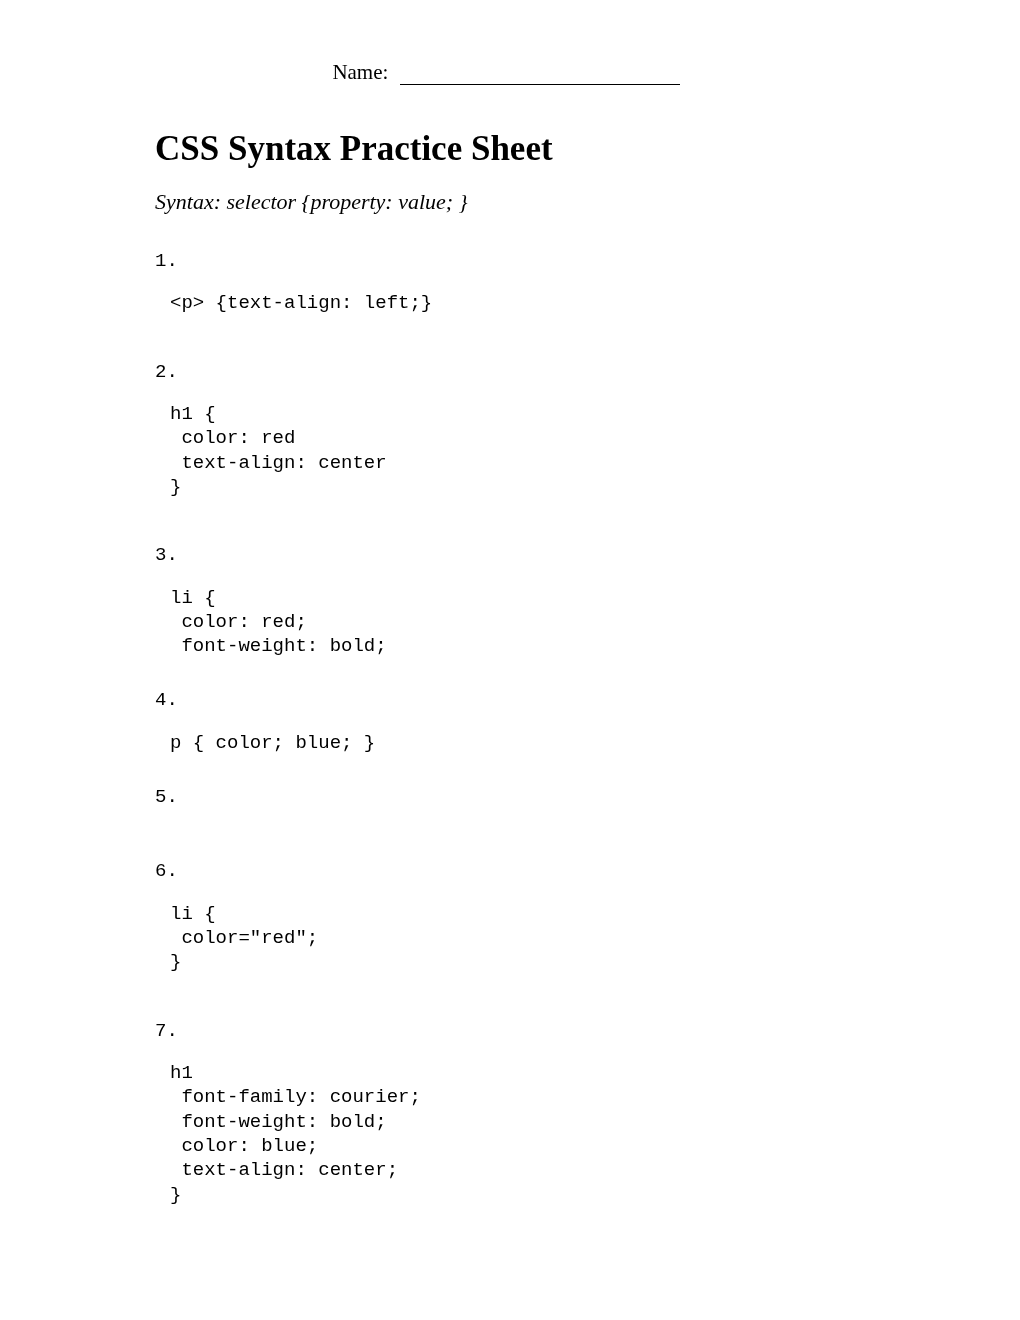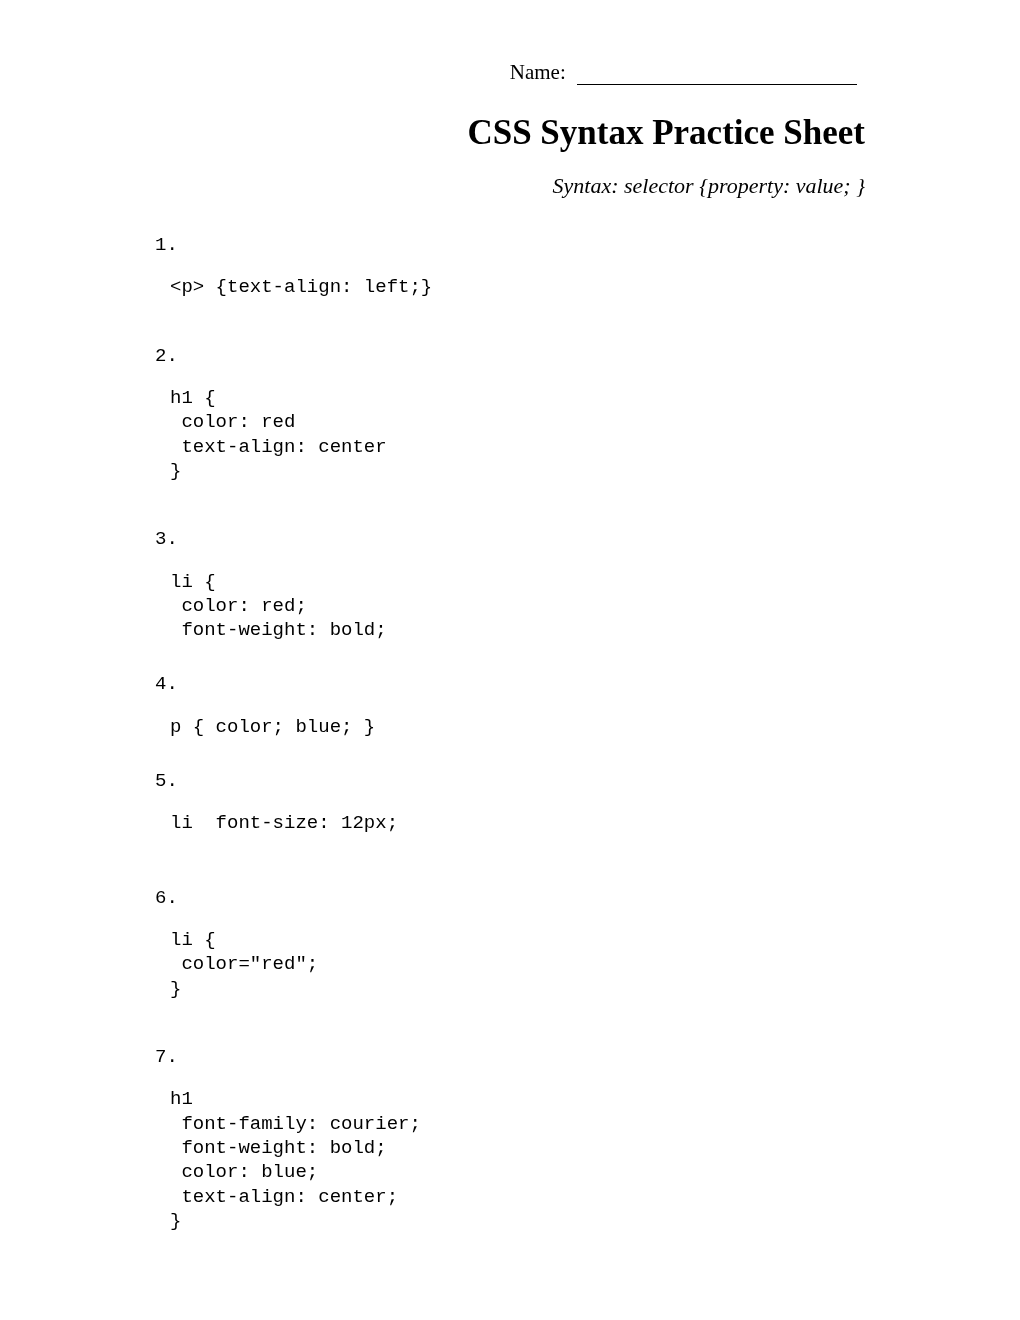--- a/index.html
+++ b/index.html
@@ -9,41 +9,41 @@
     }
     body {
       background: #ffffff;
       width: 1020px;
       height: 1320px;
       font-family: "Times New Roman", Times, serif;
       color: #000;
       padding: 60px 155px 0 155px;
     }
     .name-row {
-      text-align: right;
+      text-align: center;
       font-size: 21px;
-      margin-bottom: 28px;
+      margin-bottom: 44px;
       padding-right: 8px;
     }
     .name-line {
       display: inline-block;
       border-bottom: 1.5px solid #000;
       width: 280px;
       height: 1.1em;
       vertical-align: bottom;
       margin-left: 6px;
     }
     h1.title {
-      text-align: right;
+      text-align: left;
       font-size: 35px;
       font-weight: bold;
       margin-bottom: 20px;
     }
     .syntax-line {
-      text-align: right;
+      text-align: left;
       font-style: italic;
       font-size: 22px;
       margin-bottom: 34px;
     }
     .questions {
       font-family: "Courier New", Courier, monospace;
       font-size: 19px;
       line-height: 1.28;
     }
     .q {
@@ -95,21 +95,20 @@
  font-weight: bold;</pre>
   </div>
 
   <div class="q q4">
     <div class="num">4.</div>
     <pre>p { color; blue; }</pre>
   </div>
 
   <div class="q q5">
     <div class="num">5.</div>
-    <pre>li  font-size: 12px;</pre>
   </div>
 
   <div class="q q6">
     <div class="num">6.</div>
     <pre>li {
  color="red";
 }</pre>
   </div>
 
   <div class="q q7">

